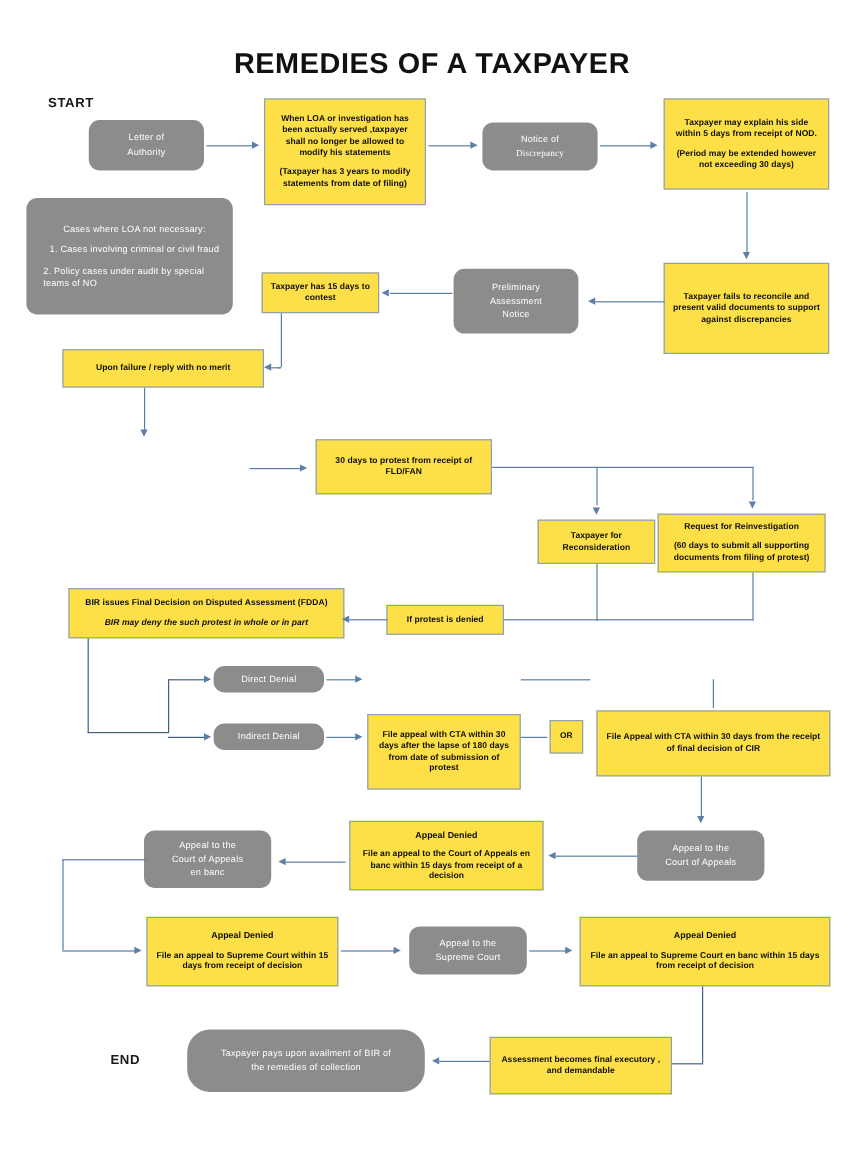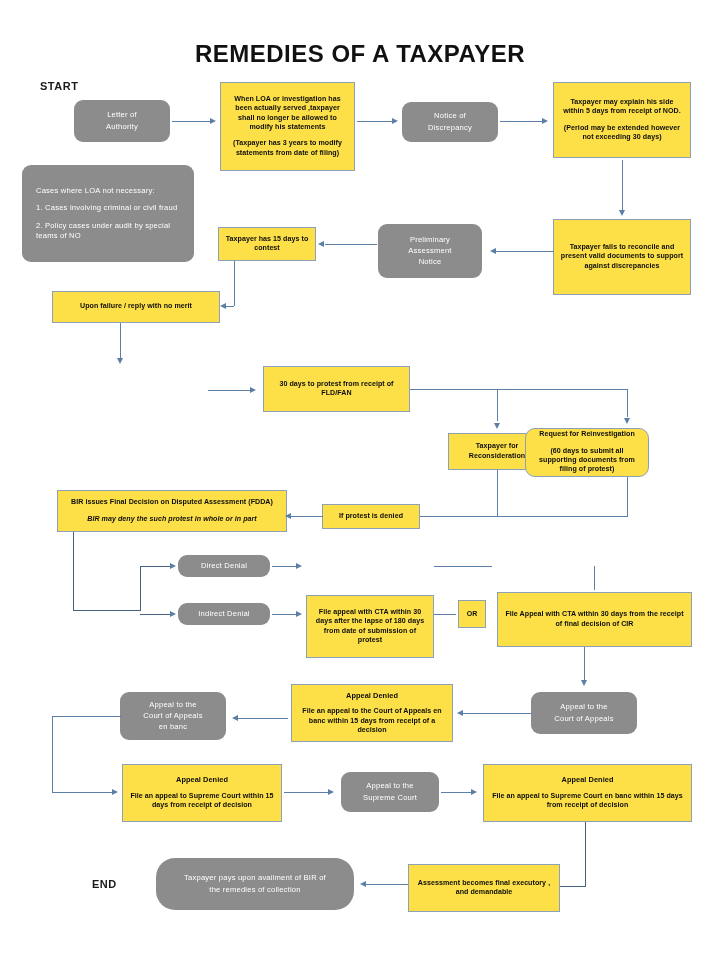--- a/index.html
+++ b/index.html
@@ -70,29 +70,29 @@
     <p style="margin-top:1px;">Authority</p>
   </div>
 
   <div class="node note" style="left:220px;top:82px;width:135px;height:89px;">
     <p>When LOA or investigation has been actually served ,taxpayer shall no longer be allowed to modify his statements</p>
     <p>(Taxpayer has 3 years to modify statements from date of filing)</p>
   </div>
 
   <div class="node proc" style="left:402px;top:102px;width:96px;height:40px;">
     <p>Notice of</p>
-    <p style="margin-top:1px;">Discrepancy</p>
+    <p style="margin-top:1px;font-family:Liberation Serif, serif;">Discrepancy</p>
   </div>
 
   <div class="node note" style="left:553px;top:82px;width:138px;height:76px;">
     <p>Taxpayer may explain his side within 5 days from receipt of NOD.</p>
     <p>(Period may be extended however not exceeding 30 days)</p>
   </div>
 
-  <div class="node proc left" style="left:22px;top:165px;width:172px;height:97px;justify-content:center;">
+  <div class="node proc left" style="left:22px;top:165px;width:172px;height:97px;justify-content:center;align-items:center;">
     <p>Cases where LOA not  necessary:</p>
     <p>1. Cases involving criminal or civil fraud</p>
     <p>2.  Policy cases under audit by special teams of NO</p>
   </div>
 
   <div class="node proc" style="left:378px;top:224px;width:104px;height:54px;">
     <p>Preliminary</p>
     <p style="margin-top:1px;">Assessment</p>
     <p style="margin-top:1px;">Notice</p>
   </div>
@@ -111,21 +111,21 @@
 
 
   <div class="node note" style="left:263px;top:366px;width:147px;height:46px;">
     <p>30 days to protest from receipt of FLD/FAN</p>
   </div>
 
   <div class="node note" style="left:448px;top:433px;width:98px;height:37px;">
     <p>Taxpayer for Reconsideration</p>
   </div>
 
-  <div class="node note" style="left:525px;top:428px;width:124px;height:49px;border-radius:10px;">
+  <div class="node note" style="left:548px;top:428px;width:140px;height:49px;">
     <p>Request for Reinvestigation</p>
     <p>(60 days to submit all supporting documents from filing of protest)</p>
   </div>
 
   <div class="node note" style="left:57px;top:490px;width:230px;height:42px;">
     <p>BIR issues Final Decision on Disputed Assessment (FDDA)</p>
     <p class="ital">BIR may deny the such protest in whole or in part</p>
   </div>
 
   <div class="node note" style="left:322px;top:504px;width:98px;height:25px;">

